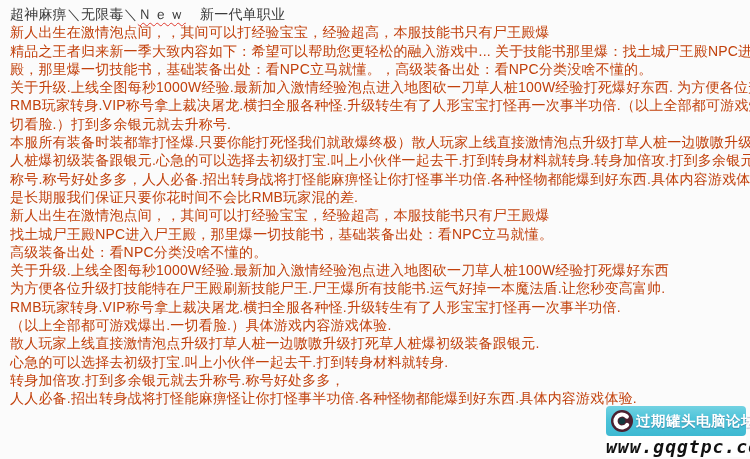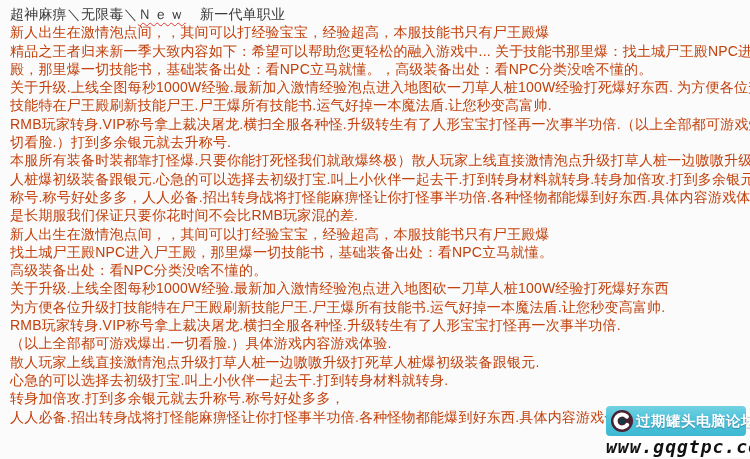--- a/index.html
+++ b/index.html
@@ -80,21 +80,20 @@
 </style>
 </head>
 <body>
 
 <div class="text-page">
   <div class="line title-line"><span>超神麻痹＼无限毒＼</span><span class="misspell">Ｎｅｗ</span><span>　新一代单职业</span></div>
   <div class="line">新人出生在激情泡点间，，其间可以打经验宝宝，经验超高，本服技能书只有尸王殿爆</div>
   <div class="line">精品之王者归来新一季大致内容如下：希望可以帮助您更轻松的融入游戏中... 关于技能书那里爆：找土城尸王殿NPC进入尸王</div>
   <div class="line">殿，那里爆一切技能书，基础装备出处：看NPC立马就懂。，高级装备出处：看NPC分类没啥不懂的。</div>
   <div class="line">关于升级.上线全图每秒1000W经验.最新加入激情经验泡点进入地图砍一刀草人桩100W经验打死爆好东西. 为方便各位升级打</div>
-  <div class="line">技能特在尸王殿刷新技能尸王.尸王爆所有技能书.运气好掉一本魔法盾.让您秒变高富帅.</div>
   <div class="line">RMB玩家转身.VIP称号拿上裁决屠龙.横扫全服各种怪.升级转生有了人形宝宝打怪再一次事半功倍.（以上全部都可游戏爆出.一</div>
   <div class="line">切看脸.）打到多余银元就去升称号.</div>
   <div class="line">本服所有装备时装都靠打怪爆.只要你能打死怪我们就敢爆终极）散人玩家上线直接激情泡点升级打草人桩一边嗷嗷升级打死草</div>
   <div class="line">人桩爆初级装备跟银元.心急的可以选择去初级打宝.叫上小伙伴一起去干.打到转身材料就转身.转身加倍攻.打到多余银元就去升</div>
   <div class="line">称号.称号好处多多，人人必备.招出转身战将打怪能麻痹怪让你打怪事半功倍.各种怪物都能爆到好东西.具体内容游戏体验.本服</div>
   <div class="line">是长期服我们保证只要你花时间不会比RMB玩家混的差.</div>
   <div class="line">新人出生在激情泡点间，，其间可以打经验宝宝，经验超高，本服技能书只有尸王殿爆</div>
   <div class="line">找土城尸王殿NPC进入尸王殿，那里爆一切技能书，基础装备出处：看NPC立马就懂。</div>
   <div class="line">高级装备出处：看NPC分类没啥不懂的。</div>
   <div class="line">关于升级.上线全图每秒1000W经验.最新加入激情经验泡点进入地图砍一刀草人桩100W经验打死爆好东西</div>

